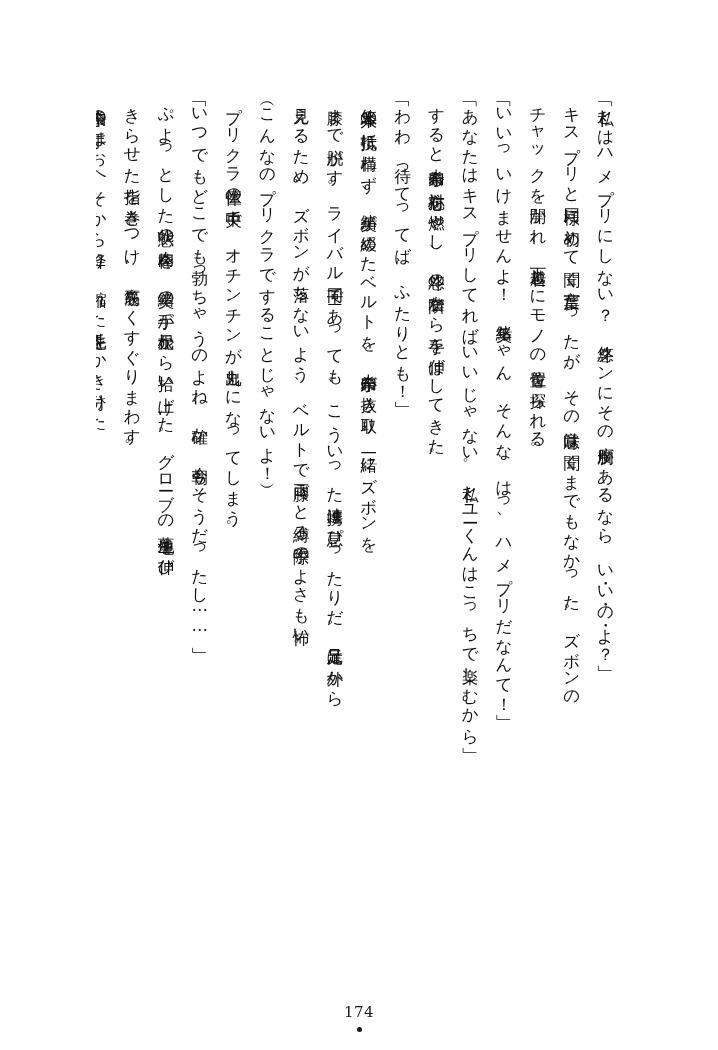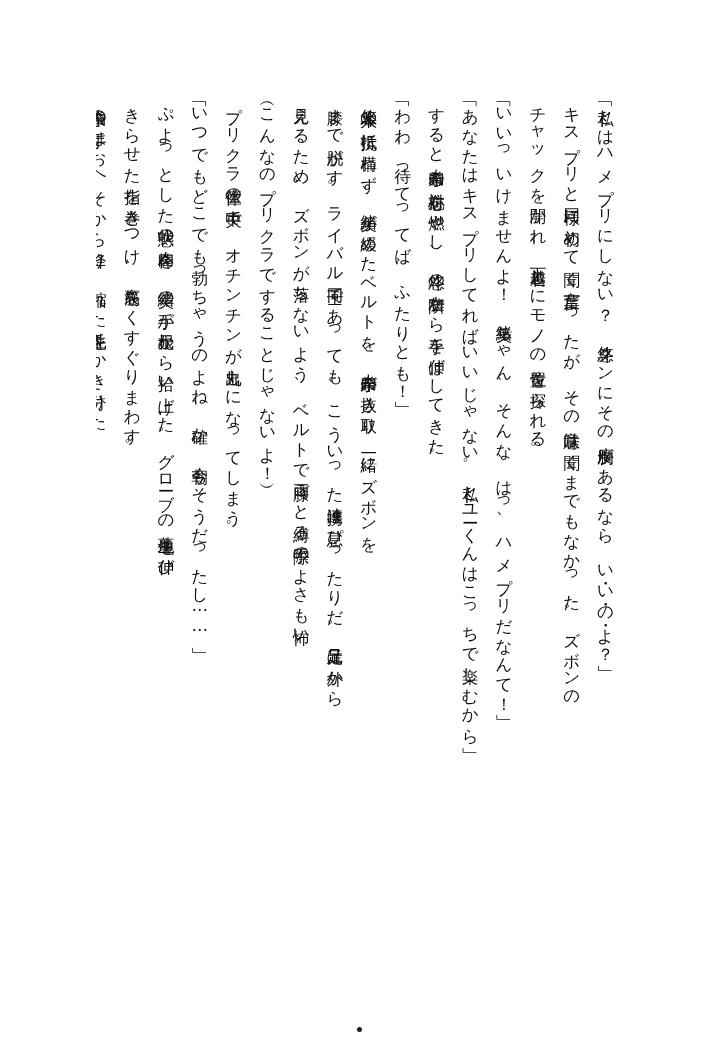--- a/index.html
+++ b/index.html
@@ -87,16 +87,17 @@
     <p>（こんなのプリクラですることじゃないよ！）</p>
     <p>プリクラ筐体の中央で、オチンチンが丸出しになってしまう。</p>
     <p>「いつでもどこでも勃っちゃうのよね、確か。今朝もそうだったし……」</p>
     <p>ぷよっとした状態の肉棒を、美緒の手が根元から拾い上げた。グローブの薄生地を伸び</p>
     <p>きらせた指を巻きつけ、裏筋をくすぐりまわす。</p>
     <p>由希奈の手はおへそから降り、縮れた性毛をかき分けた。</p>
 
   </div>
 
   <div id="page-number-area">
+    <div id="page-number">174</div>
     <div id="page-marker"></div>
   </div>
 
 </div>
 
 </body></html>

